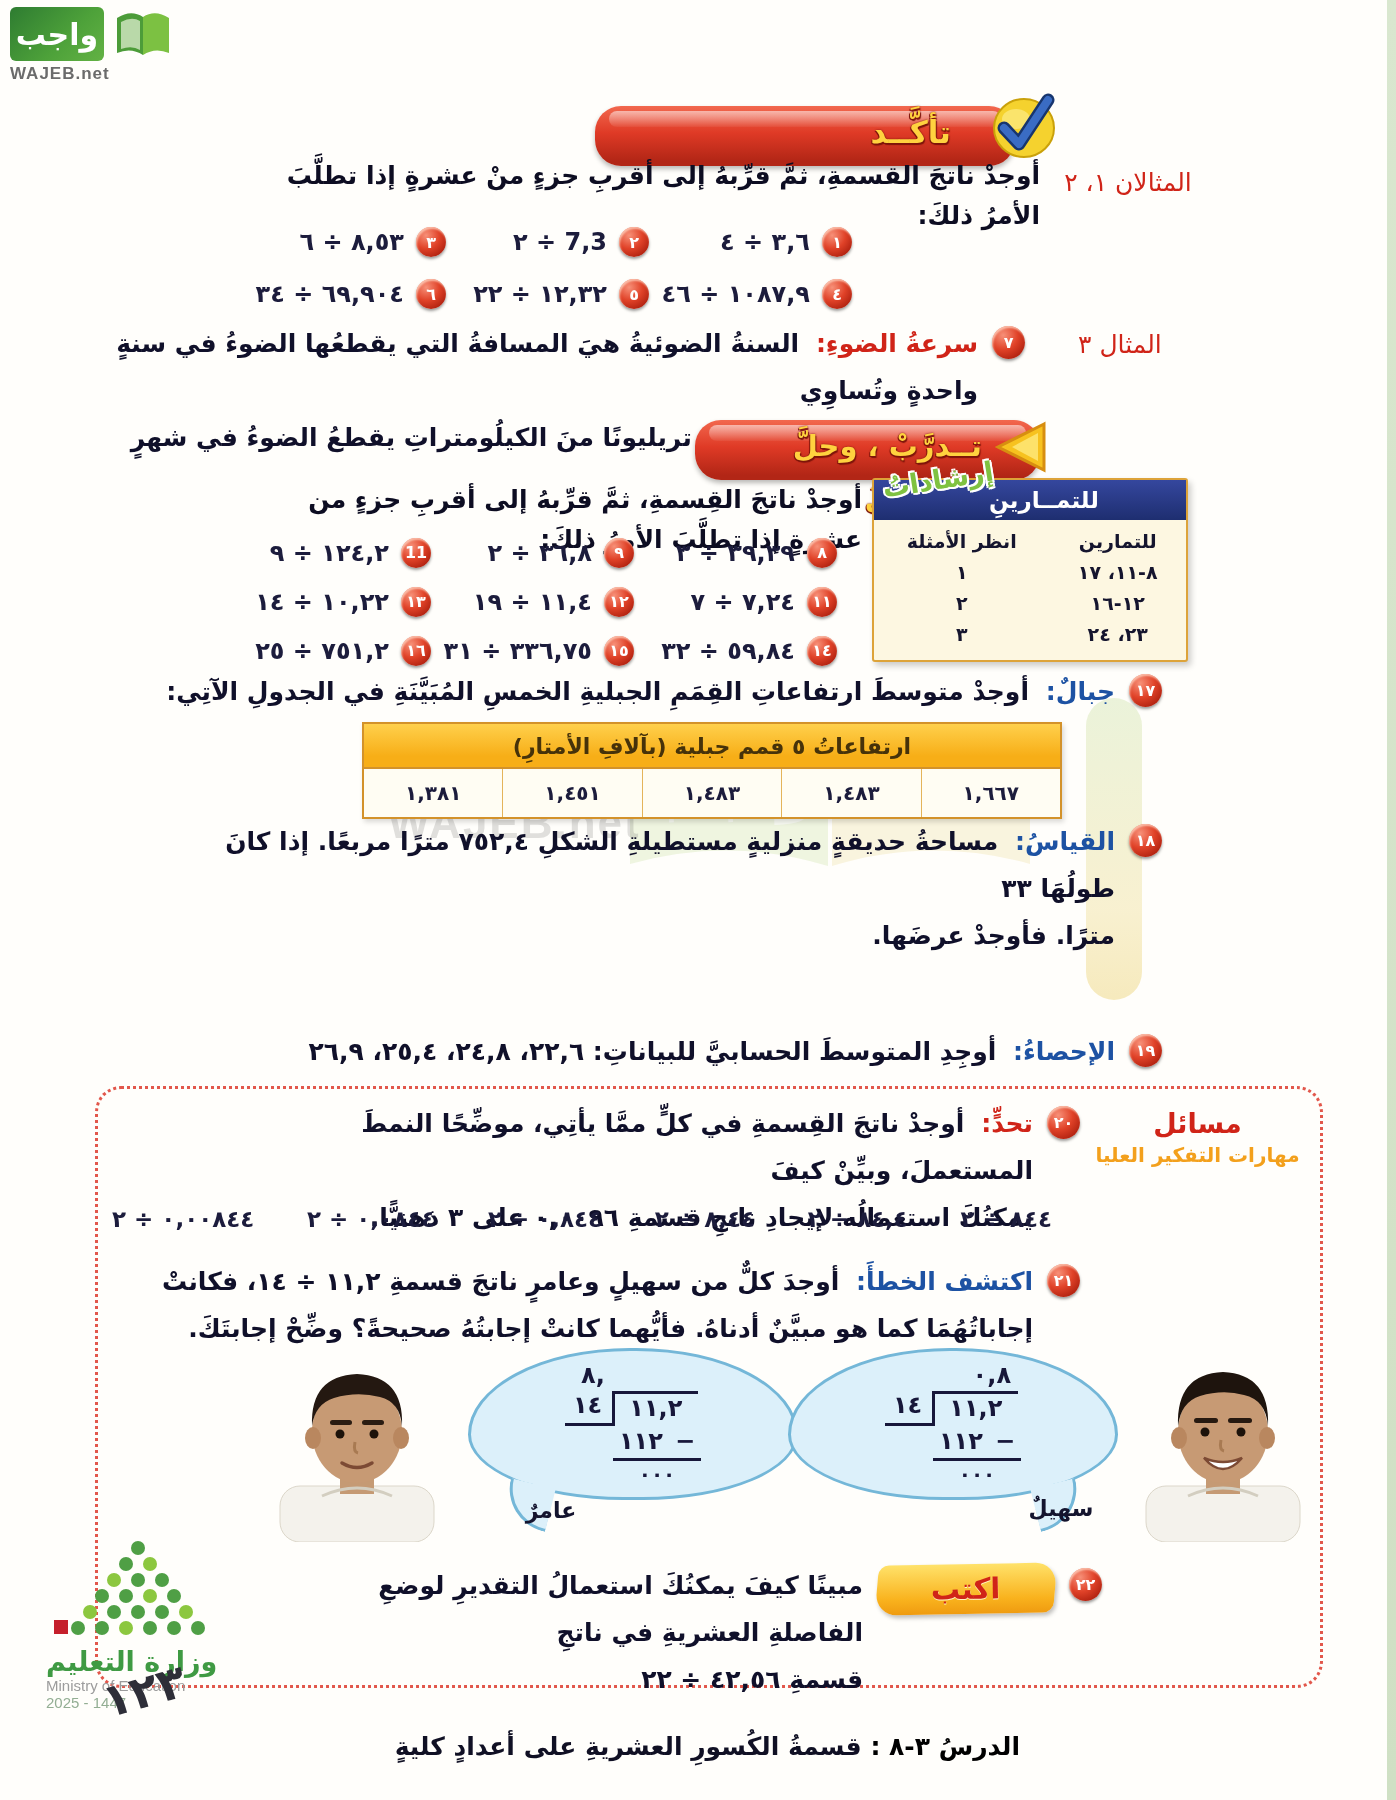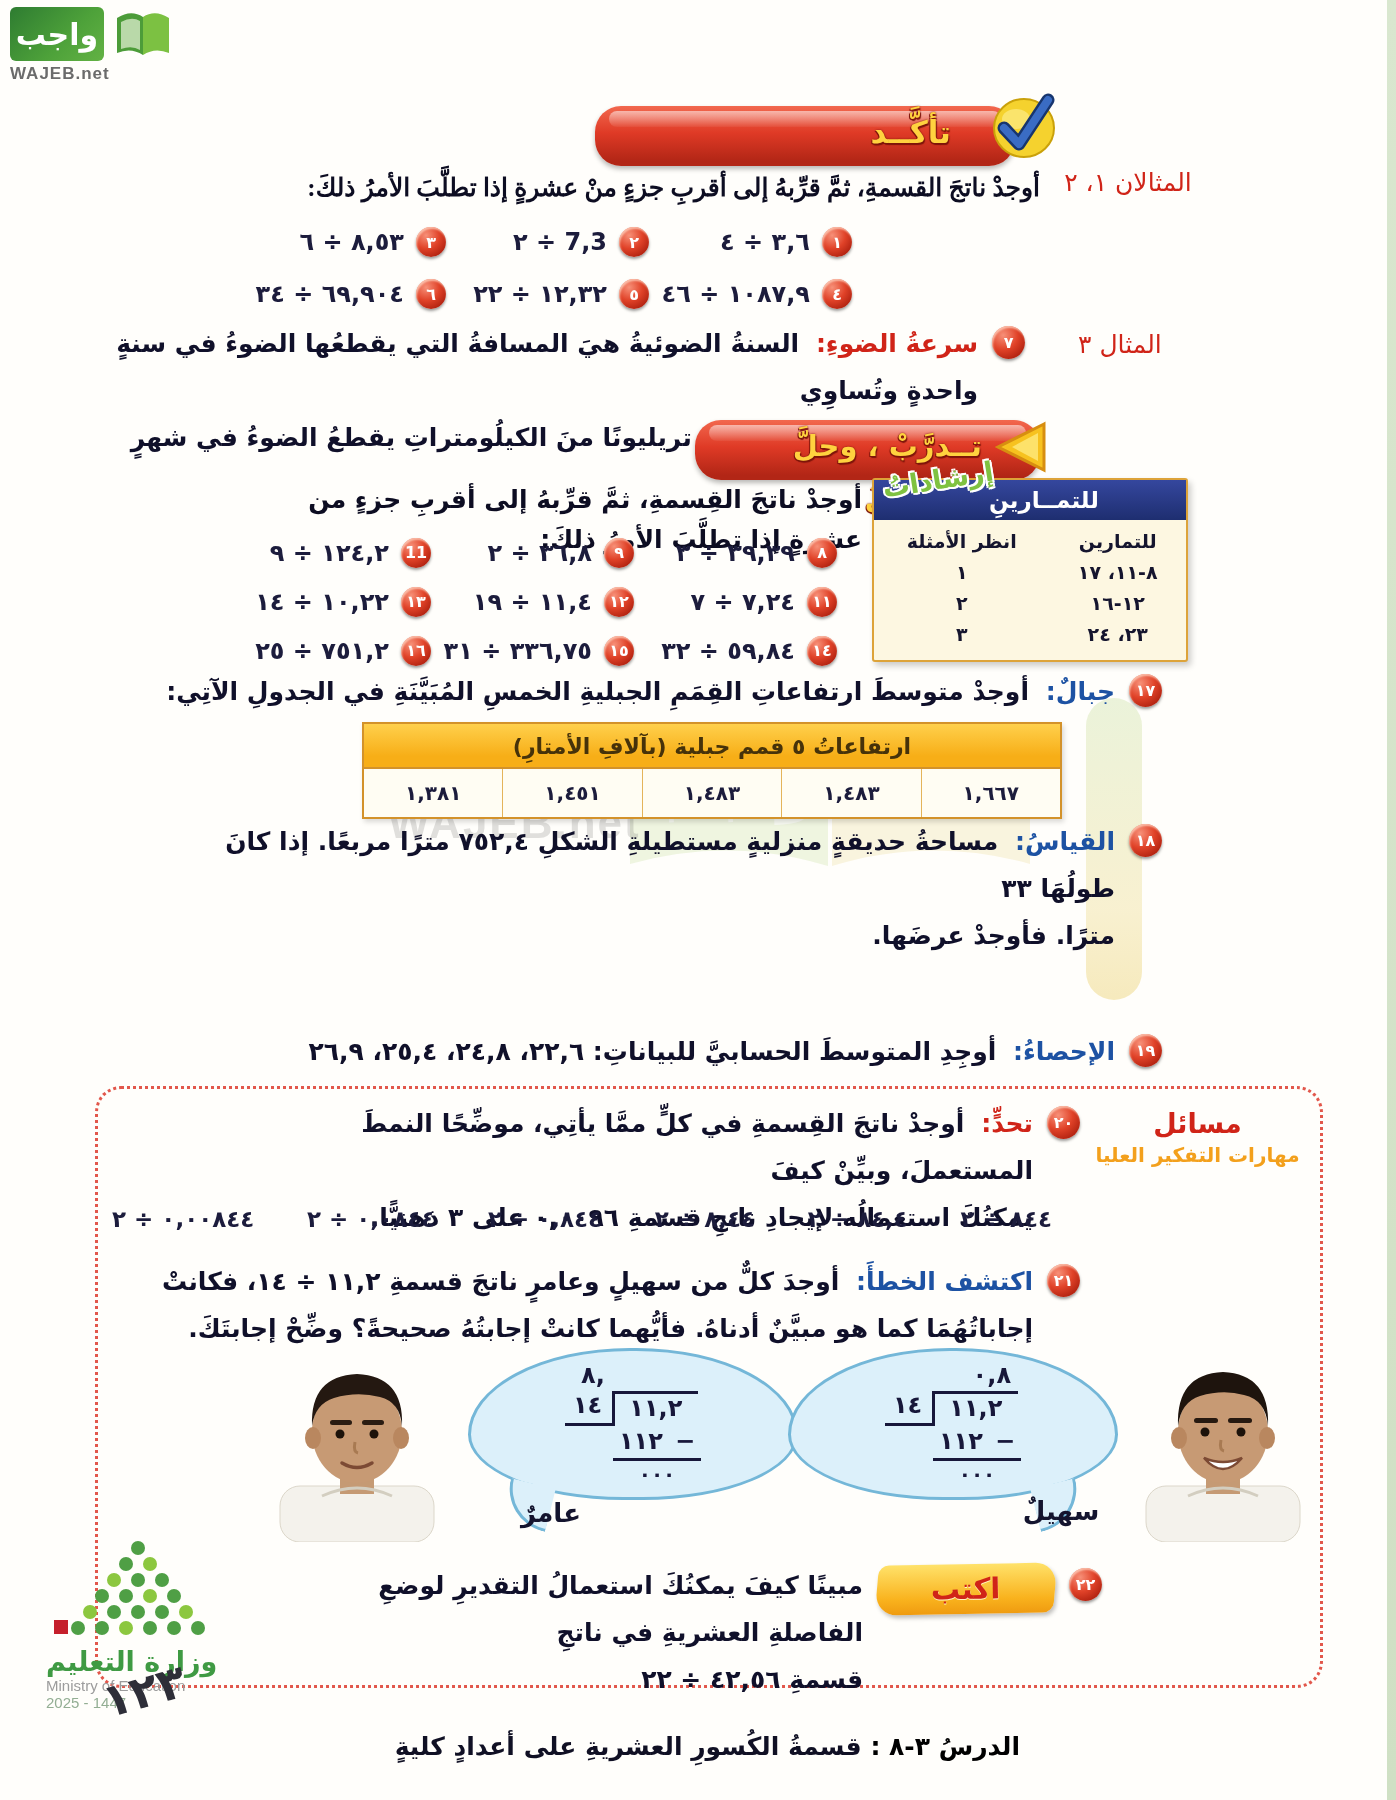--- a/index.html
+++ b/index.html
@@ -113,21 +113,21 @@
     border-radius:0 0 52px 0;transform:rotate(-14deg);}
   .ldiv{direction:ltr;font-size:24px;font-weight:bold;color:#17173a;line-height:1.15;}
   .ldiv .qrow{padding:0 10px 2px 0;min-height:26px;}
   .ldiv .qrow.qleft{text-align:left;padding-left:16px;}
   .ldiv .qrow.qright{text-align:right;}
   .ldiv .main{display:flex;}
   .ldiv .dvr{padding:1px 10px 2px 8px;border-bottom:3px solid #17173a;}
   .ldiv .dvd{padding:1px 16px 3px 14px;border-top:3px solid #17173a;border-left:3px solid #17173a;}
   .ldiv .srow{margin-left:48px;display:flex;justify-content:center;gap:12px;padding:2px 6px 3px;}
   .ldiv .rrow{margin-left:48px;border-top:3px solid #17173a;text-align:center;font-size:20px;padding-top:2px;}
-  .bname{position:absolute;font-size:26px;font-weight:bold;color:#14142e;}
+  .bname{position:absolute;font-size:22px;font-weight:bold;color:#14142e;}
 
   
   .write-item{position:absolute;left:318px;top:1562px;width:784px;display:flex;gap:14px;align-items:flex-start;}
   .ribbon{flex:none;width:178px;height:50px;margin-top:2px;transform:skewX(-6deg) rotate(-1deg);
     background:linear-gradient(#ffe26a,#f9b21d 70%,#ef9b10);border-radius:10px 22px 10px 22px;
     box-shadow:2px 3px 4px rgba(0,0,0,.25);display:flex;align-items:center;justify-content:center;}
   .ribbon span{transform:skewX(6deg);font-size:29px;font-weight:bold;color:#d02418;
     text-shadow:0 1px 0 #fff3c0;}
 
   
@@ -172,21 +172,21 @@
     <span class="bt" data-name="check-banner-title">تأكَّــد</span>
   </div>
   <svg class="check-icon" viewBox="0 0 80 80" data-name="checkmark-icon">
     <ellipse cx="40" cy="42" rx="30" ry="29" fill="#f5d22e" stroke="#caa10a" stroke-width="2"></ellipse>
     <ellipse cx="32" cy="33" rx="14" ry="10" fill="#fbe87c" opacity=".8"></ellipse>
     <path d="M20 42 L35 58 L64 14" fill="none" stroke="#17356e" stroke-width="13" stroke-linecap="round" stroke-linejoin="round"></path>
     <path d="M20 42 L35 58 L64 14" fill="none" stroke="#3a6cc4" stroke-width="8" stroke-linecap="round" stroke-linejoin="round"></path>
   </svg>
 
   <div class="abs lbl-red" style="left:1052px;top:168px;width:152px;text-align:center;" data-name="examples-1-2-label">المثالان ١، ٢</div>
-  <div class="abs instr" style="left:258px;top:168px;width:782px;font-family:Liberation Serif, serif;" data-name="check-instruction">أوجدْ ناتجَ القسمةِ، ثمَّ قرِّبهُ إلى أقربِ جزءٍ منْ عشرةٍ إذا تطلَّبَ الأمرُ ذلكَ:</div>
+  <div class="abs instr" style="left:258px;top:156px;width:782px;" data-name="check-instruction">أوجدْ ناتجَ القسمةِ، ثمَّ قرِّبهُ إلى أقربِ جزءٍ منْ عشرةٍ إذا تطلَّبَ الأمرُ ذلكَ:</div>
 
   <div class="exgrid" style="left:240px;top:216px;width:612px;" data-name="check-exercise-grid">
     <div class="ex" data-name="exercise-1">
         <span class="ncirc" data-name="exercise-1-badge">١</span>
         <span class="expr" dir="rtl" data-name="exercise-1-expression">٣,٦ ÷ ٤</span>
       </div>
     <div class="ex" data-name="exercise-2">
         <span class="ncirc" data-name="exercise-2-badge">٢</span>
         <span class="expr" dir="rtl" data-name="exercise-2-expression">7,3 ÷ ٢</span>
       </div>

